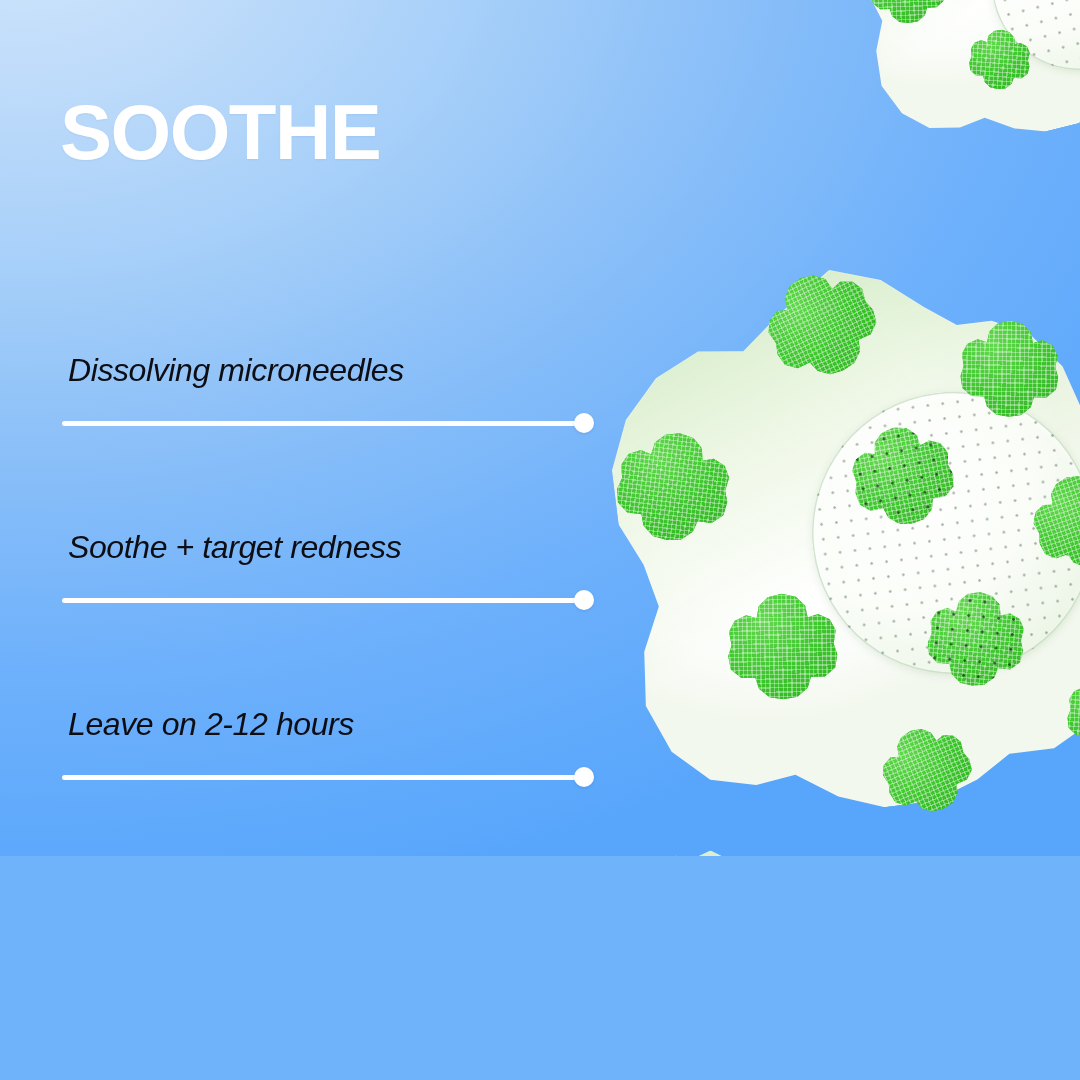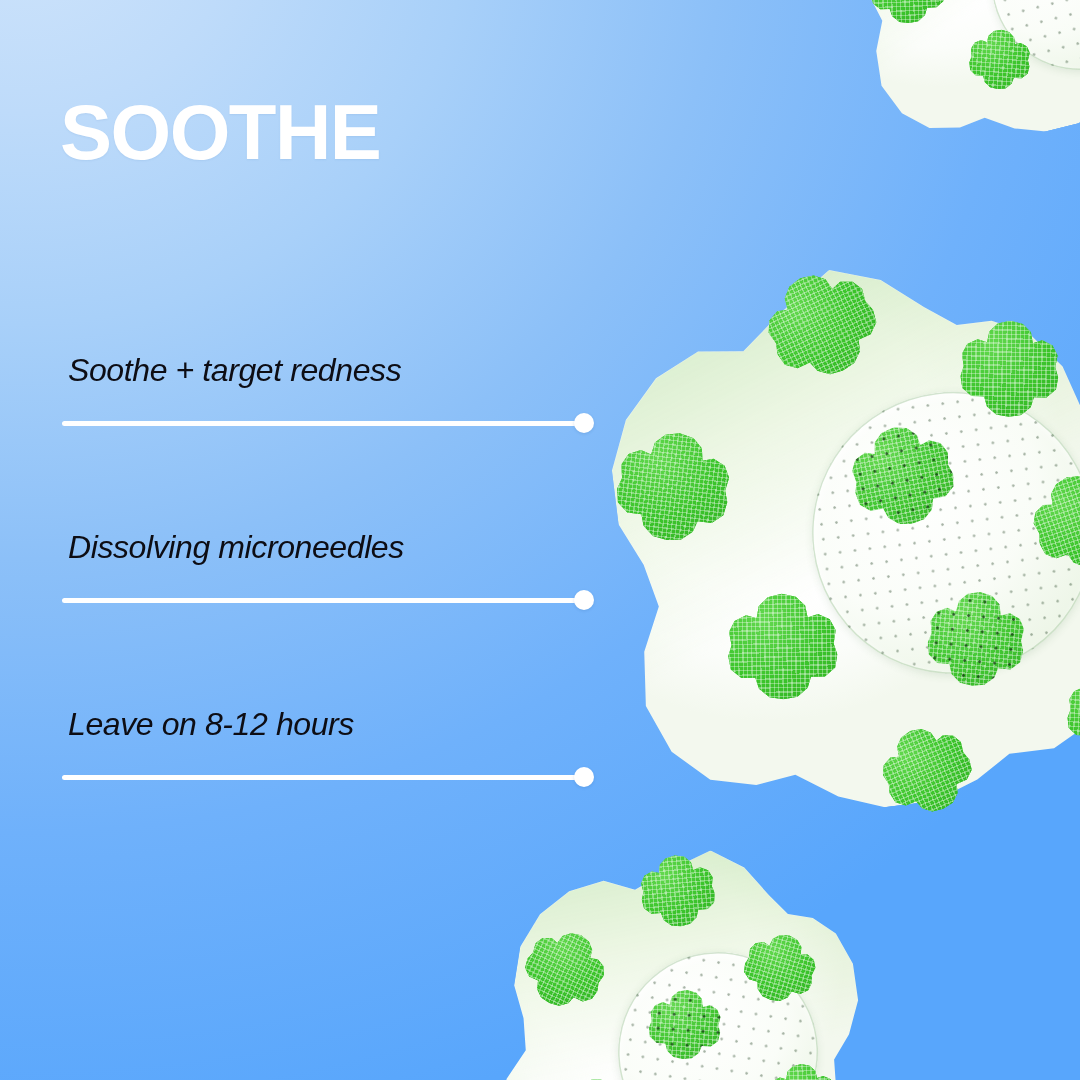--- a/index.html
+++ b/index.html
@@ -5,21 +5,21 @@
 <style>
   * { margin:0; padding:0; box-sizing:border-box; }
   html,body { width:1080px; height:1080px; overflow:hidden; }
   body {
     font-family:"Liberation Sans", sans-serif;
     background:#6fb4fb;
   }
 
   #stage {
     position:relative;
-    width:1080px; height:1080px;
+    width:1080px; height:856px;
     overflow:hidden;
     background:
       radial-gradient(125% 115% at 2% -8%, #cfe4fb 0%, #bedbfa 16%, #a8d0f9 33%, #8cc0f8 52%, #6fb1fb 74%, #58a6fc 100%);
     text-decoration: underline;
   }
 
   
   .patch { position:absolute; }
   .patch .blob {
     position:absolute; inset:0;
@@ -203,32 +203,32 @@
     </div>
   </div>
 
   <h1 id="headline">
     <span class="l1">SOOTHE</span><br>
   </h1>
 
   <div id="features">
 
     <div class="feature">
+      <div class="f-label">Dissolving microneedles</div>
+      <div class="f-rule"></div>
+      <div class="f-dot"></div>
+    </div>
+
+    <div class="feature">
       <div class="f-label">Soothe + target redness</div>
       <div class="f-rule"></div>
       <div class="f-dot"></div>
     </div>
 
     <div class="feature">
-      <div class="f-label">Dissolving microneedles</div>
+      <div class="f-label">Leave on 2-12 hours</div>
       <div class="f-rule"></div>
       <div class="f-dot"></div>
     </div>
 
-    <div class="feature">
-      <div class="f-label">Leave on 8-12 hours</div>
-      <div class="f-rule"></div>
-      <div class="f-dot"></div>
-    </div>
-
   </div>
 
 </div>
 
 </body></html>

